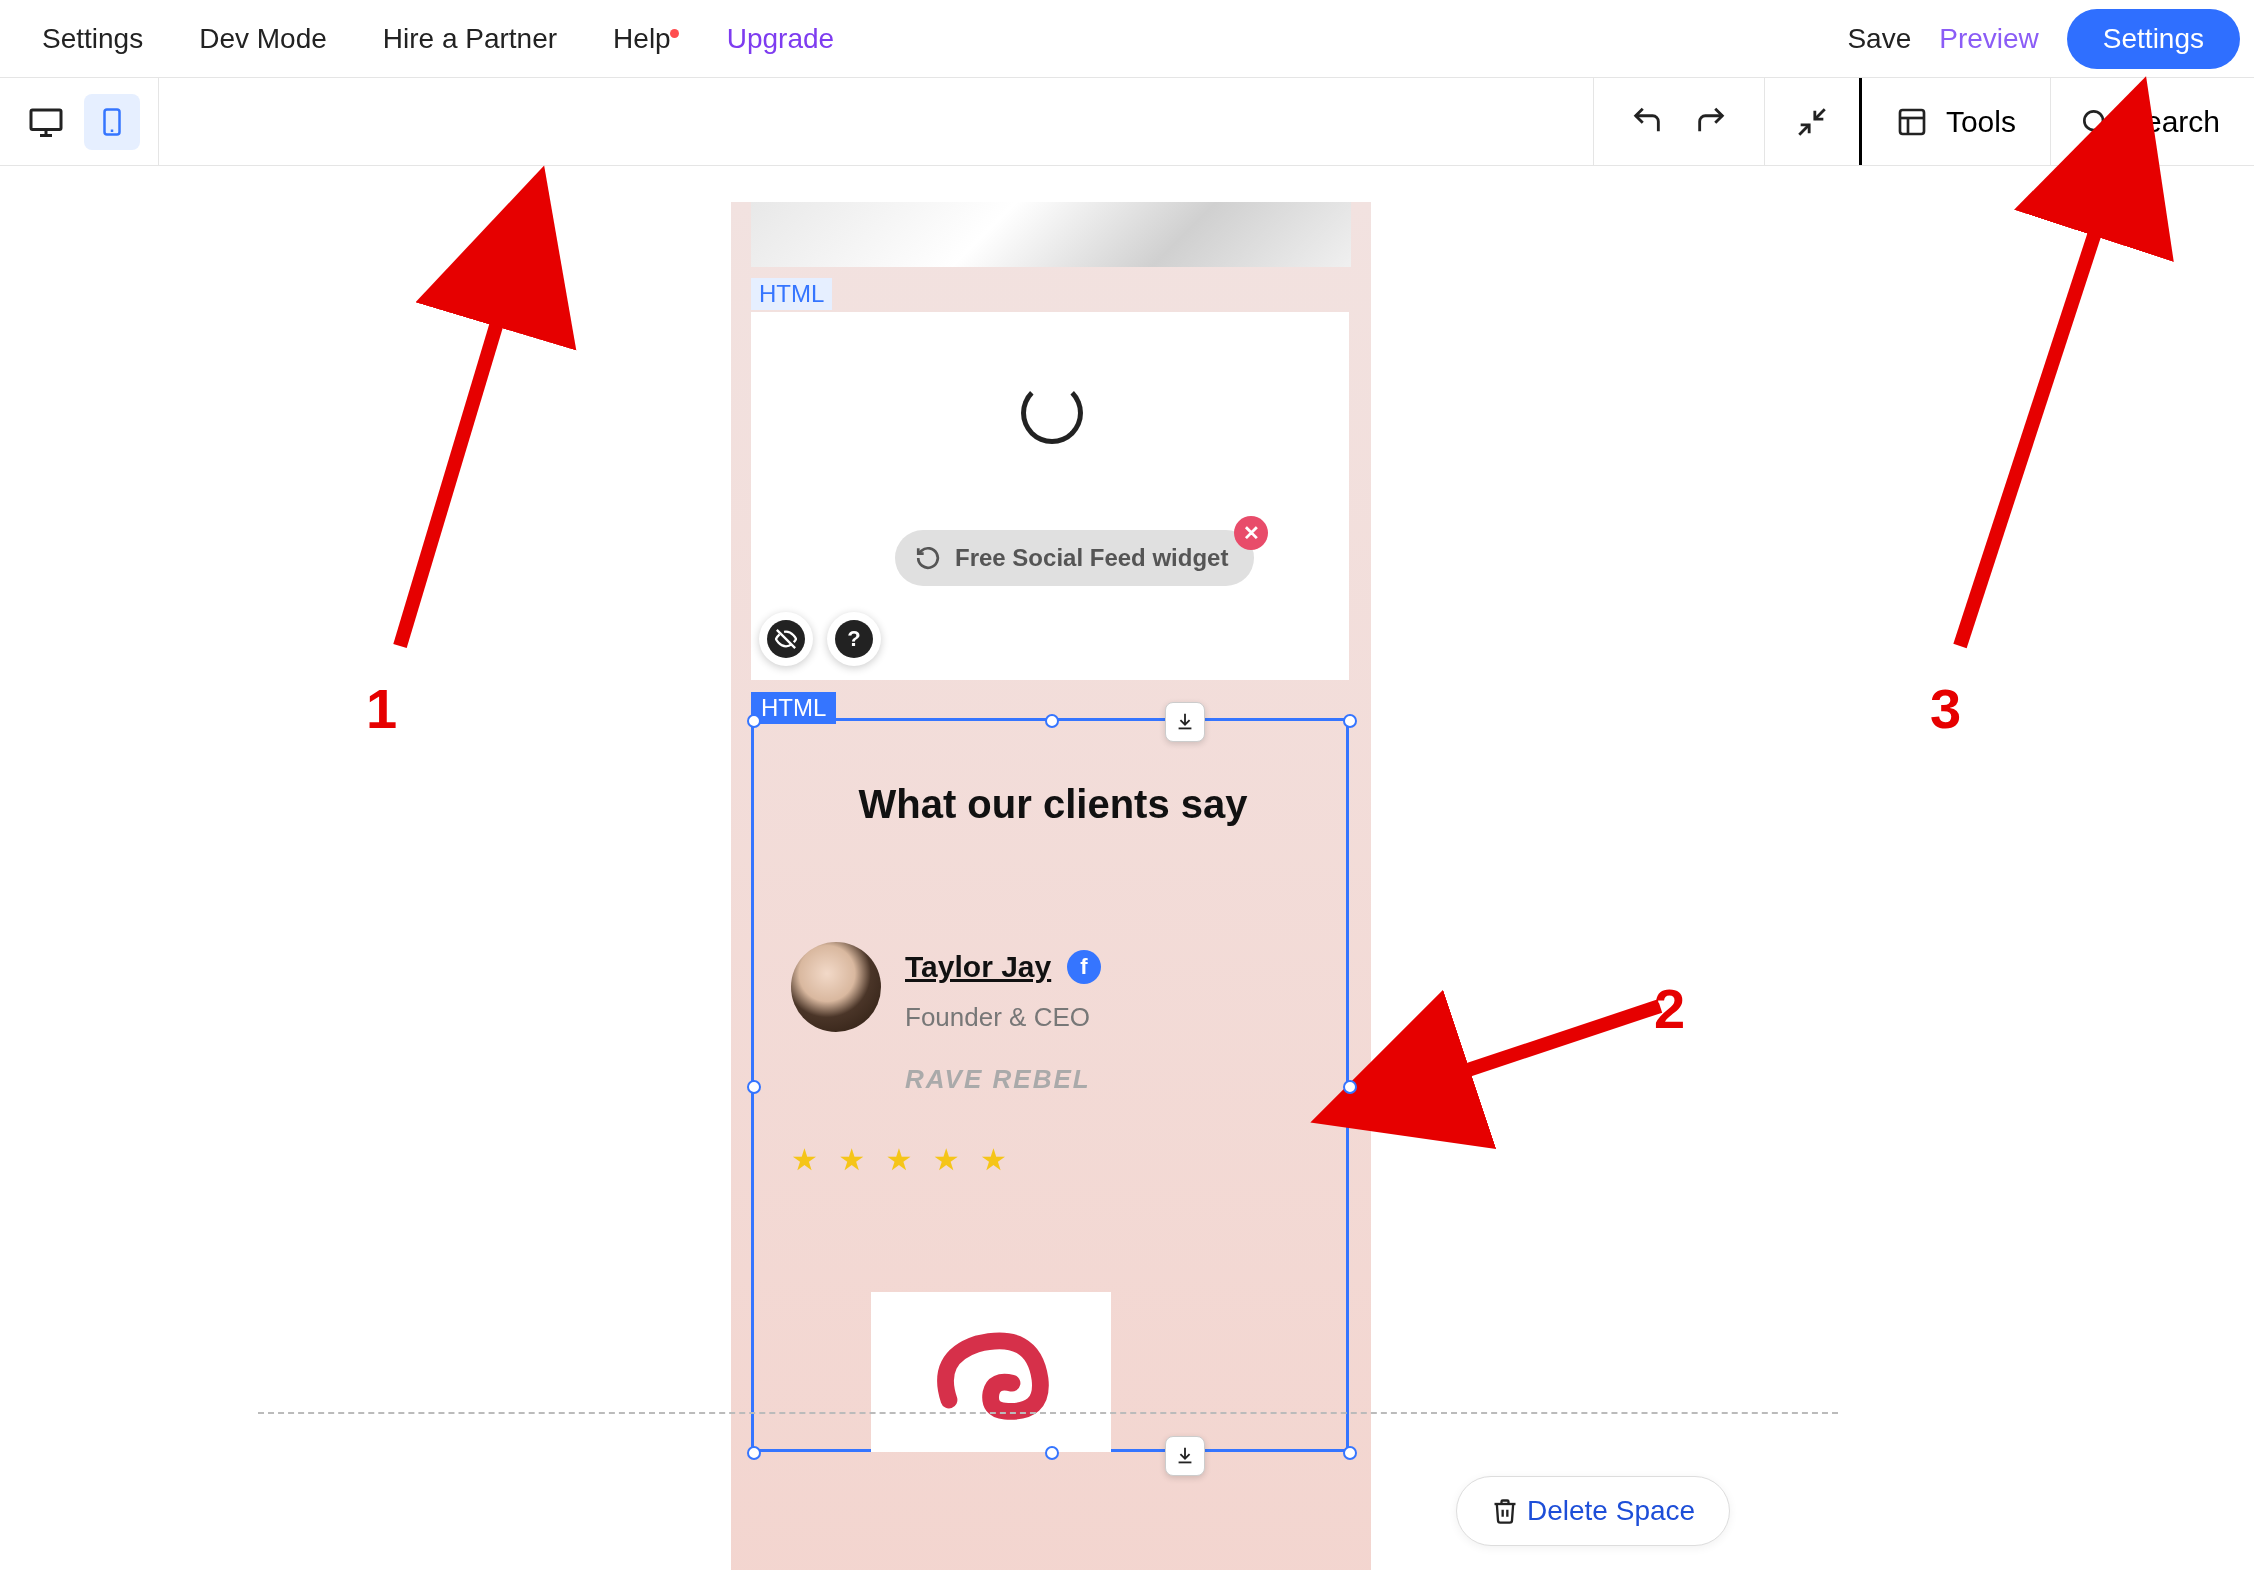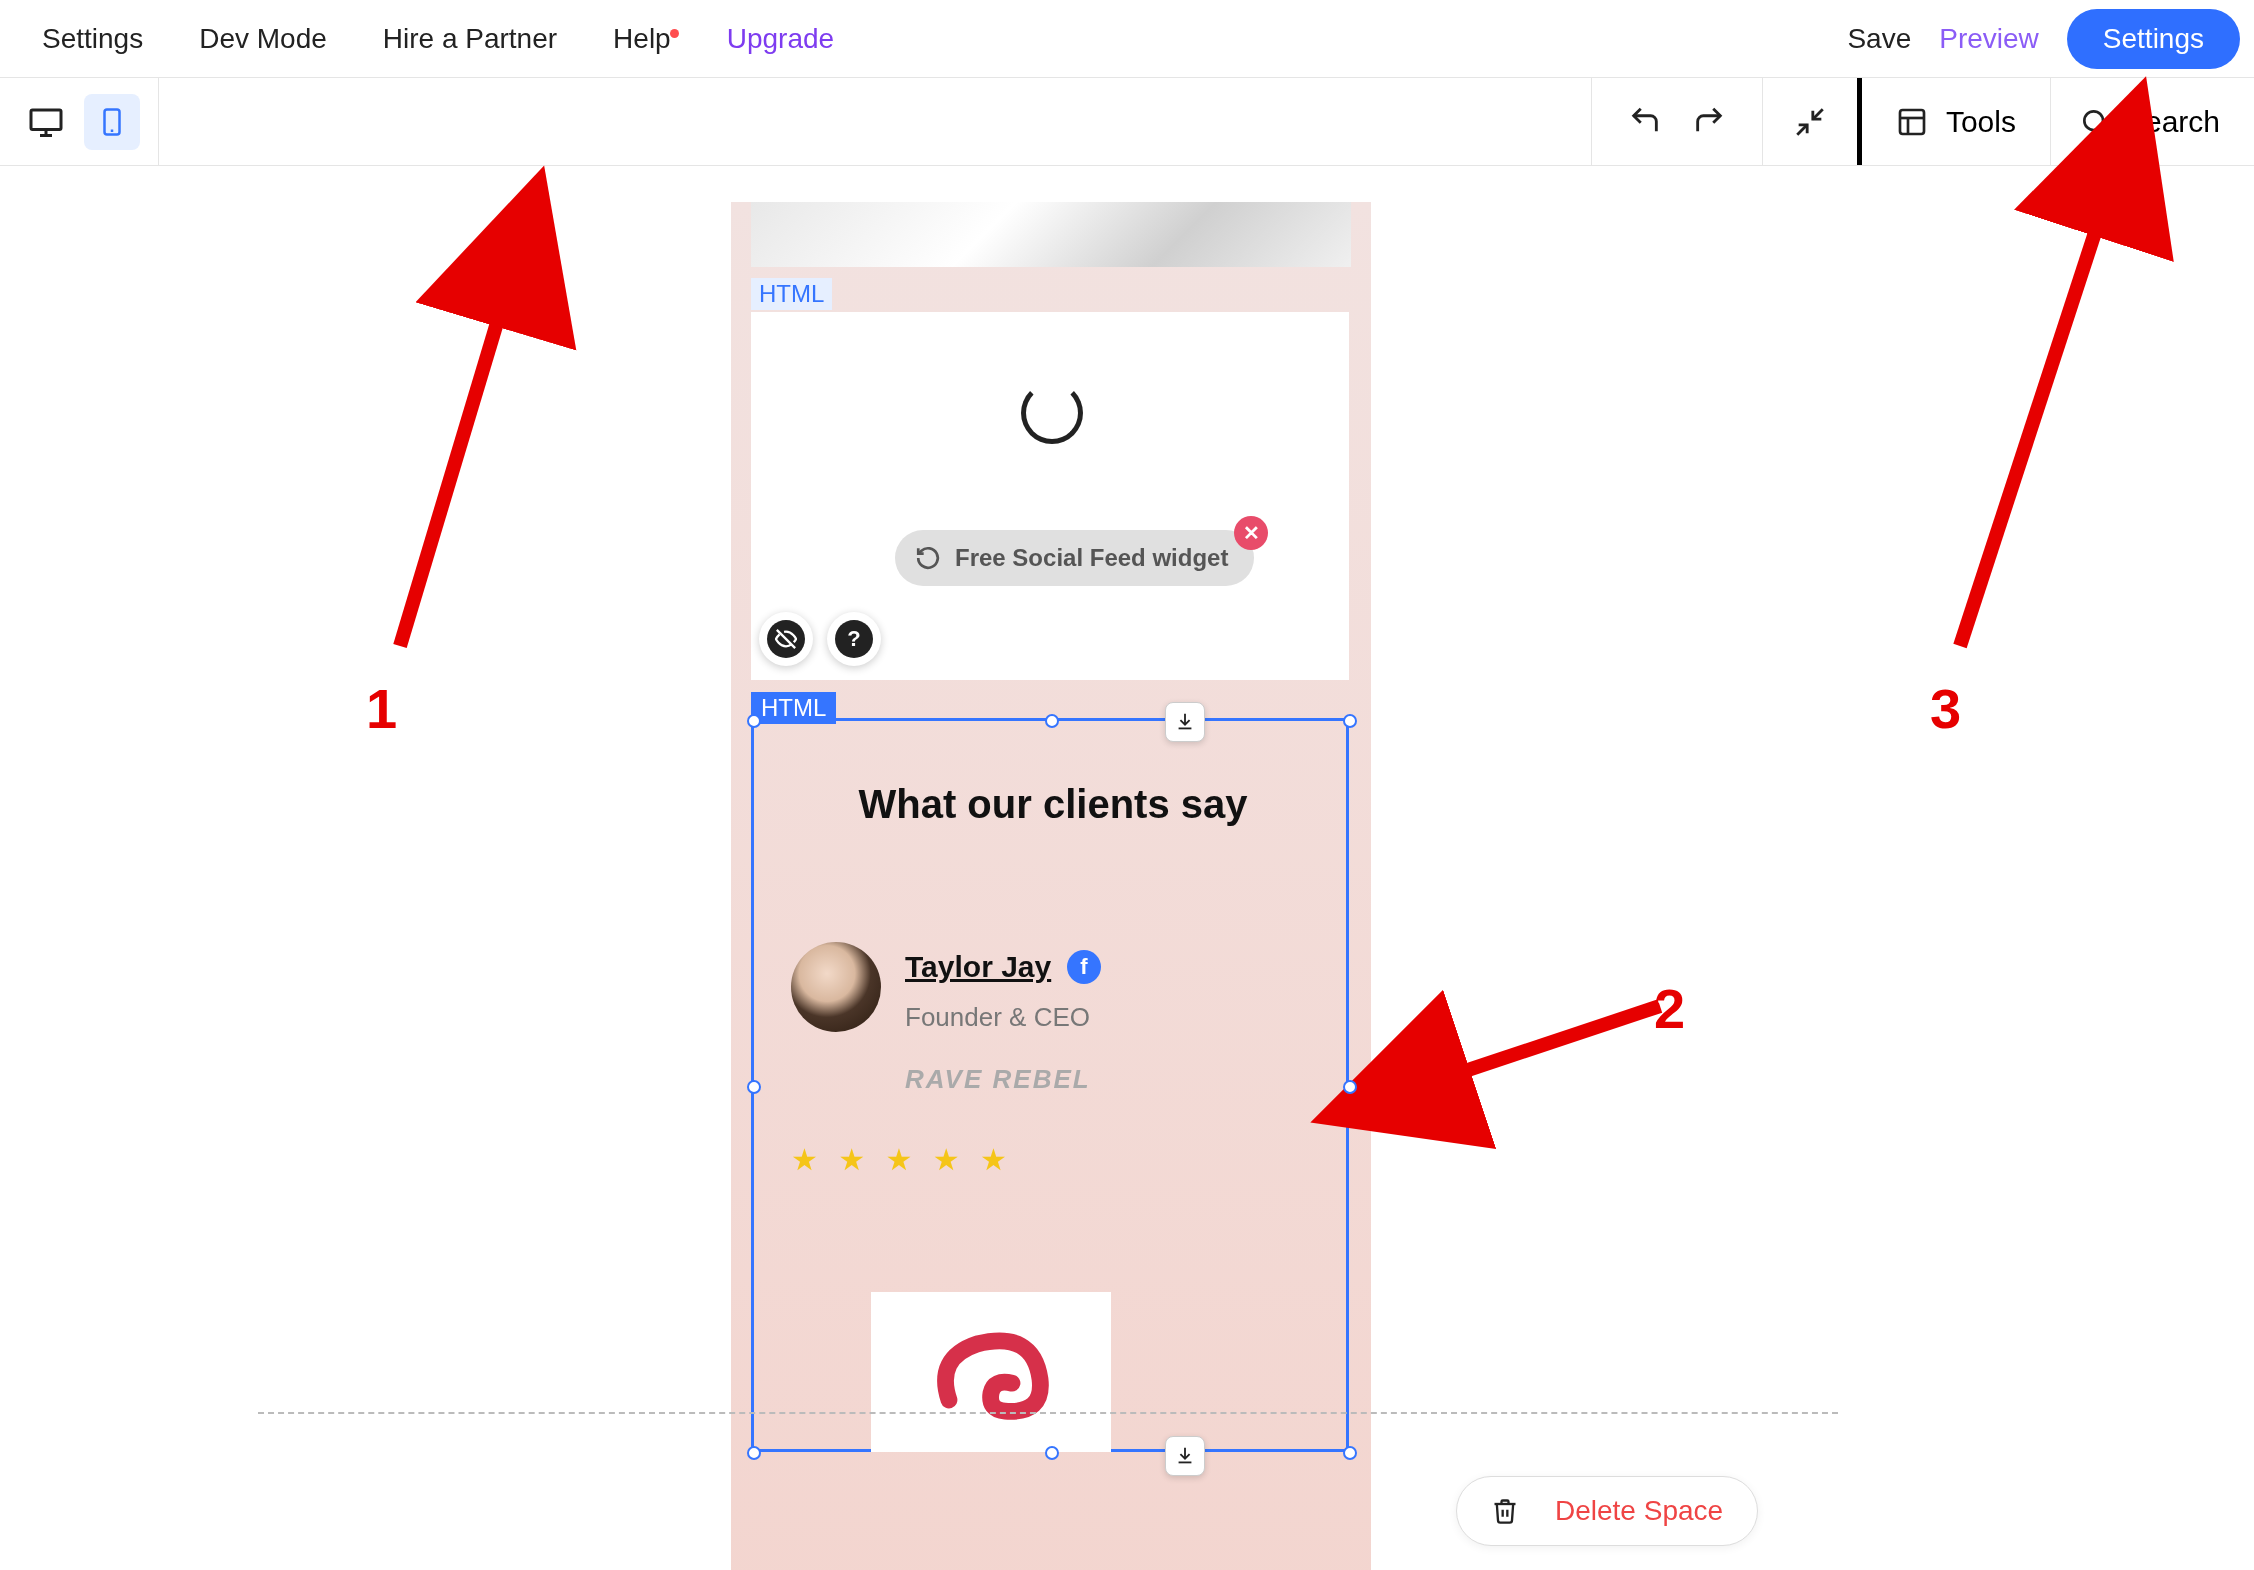--- a/index.html
+++ b/index.html
@@ -22,21 +22,21 @@
 .page-selector { display: flex; align-items: center; padding: 0 16px 0 16px; width: 414px; height: 100%; border-right: 1px solid #e5e5e5; }
 .page-label { font-size: 30px; color: #222; }
 .page-name { font-size: 30px; color: #222; margin-left: 6px; }
 .page-chevron { margin-left: auto; margin-right: 14px; }
 .device-toggle { display: flex; align-items: center; height: 100%; padding: 0 18px; border-right: 1px solid #e5e5e5; gap: 10px; }
 .device-btn { width: 56px; height: 56px; border-radius: 8px; display: flex; align-items: center; justify-content: center; cursor: pointer; }
 .device-btn.active { background: #e6efff; }
 .second-bar-right { margin-left: auto; display: flex; align-items: center; height: 100%; }
 .undo-redo { display: flex; align-items: center; gap: 30px; padding: 0 36px; border-left: 1px solid #e5e5e5; height: 100%; }
 .collapse-box { display: flex; align-items: center; padding: 0 30px; border-left: 1px solid #e5e5e5; height: 100%; }
-.tools-box { display: flex; align-items: center; gap: 18px; padding: 0 34px; border-left: 5px solid #000000; height: 100%; font-size: 30px; cursor: pointer; }
+.tools-box { display: flex; align-items: center; gap: 18px; padding: 0 34px; border-left: 3px solid #000000; height: 100%; font-size: 30px; cursor: pointer; }
 .search-box { display: flex; align-items: center; gap: 14px; padding: 0 34px 0 28px; border-left: 1px solid #e5e5e5; height: 100%; font-size: 30px; cursor: pointer; }
 
 
 .canvas-area { position: relative; width: 100%; height: calc(1570px - 78px - 88px); background: #fff; }
 .mobile-frame { position: absolute; left: 731px; top: 36px; width: 640px; height: 1400px; background: linear-gradient(180deg, #f2e2e0 0%, #f3d5cf 100%); }
 .hero-img { width: 600px; height: 65px; margin: 0 20px 0 20px; background: linear-gradient(135deg,#e8e8e8 0%, #fff 40%, #d0d0d0 70%, #f0f0f0 100%); }
 
 
 .html-label-1 { position: absolute; left: 20px; top: 76px; font-size: 24px; color: #3575ff; background: #e6efff; padding: 2px 8px; }
 .social-widget { position: absolute; left: 20px; top: 110px; width: 598px; height: 368px; background: #fff; }
@@ -72,21 +72,21 @@
 .client-logo { position: absolute; left: 174px; top: 862px; font-size: 26px; font-weight: 800; color: #aaa; letter-spacing: 2px; font-style: italic; }
 .stars { position: absolute; left: 60px; top: 940px; font-size: 30px; color: #f5c518; letter-spacing: 6px; }
 .review-text { position: absolute; left: 60px; top: 1000px; width: 520px; font-size: 30px; color: #222; line-height: 1.55; }
 .brand-logo-box { position: absolute; left: 140px; top: 1090px; width: 240px; height: 160px; background: #fff; display: flex; align-items: center; justify-content: center; }
 .brand-swirl { width: 140px; height: 140px; }
 
 
 .dashed-line { position: absolute; left: 258px; top: 1246px; width: 1580px; height: 0; border-top: 2px dashed #bbb; }
 
 
-.delete-pill { position: absolute; left: 1456px; top: 1310px; background: #fff; border: 1px solid #ddd; border-radius: 40px; padding: 18px 34px; display: flex; align-items: center; gap: 36px; font-size: 28px; color: #ef4444; box-shadow: 0 2px 10px rgba(0,0,0,0.06); cursor: pointer; }
+.delete-pill { position: absolute; left: 1456px; top: 1310px; background: #fff; border: 1px solid #ddd; border-radius: 40px; padding: 18px 34px; display: flex; align-items: center; gap: 8px; font-size: 28px; color: #1d4ed8; box-shadow: 0 2px 10px rgba(0,0,0,0.06); cursor: pointer; }
 
 
 .anno-num { position: absolute; color: #e60000; font-size: 56px; font-weight: 800; text-shadow: 2px 2px 0 #fff; }
 .num1 { left: 366px; top: 510px; }
 .num2 { left: 1654px; top: 810px; }
 .num3 { left: 1930px; top: 510px; }
 svg.arrow { position: absolute; overflow: visible; pointer-events: none; }
 
 </style>
 </head>

